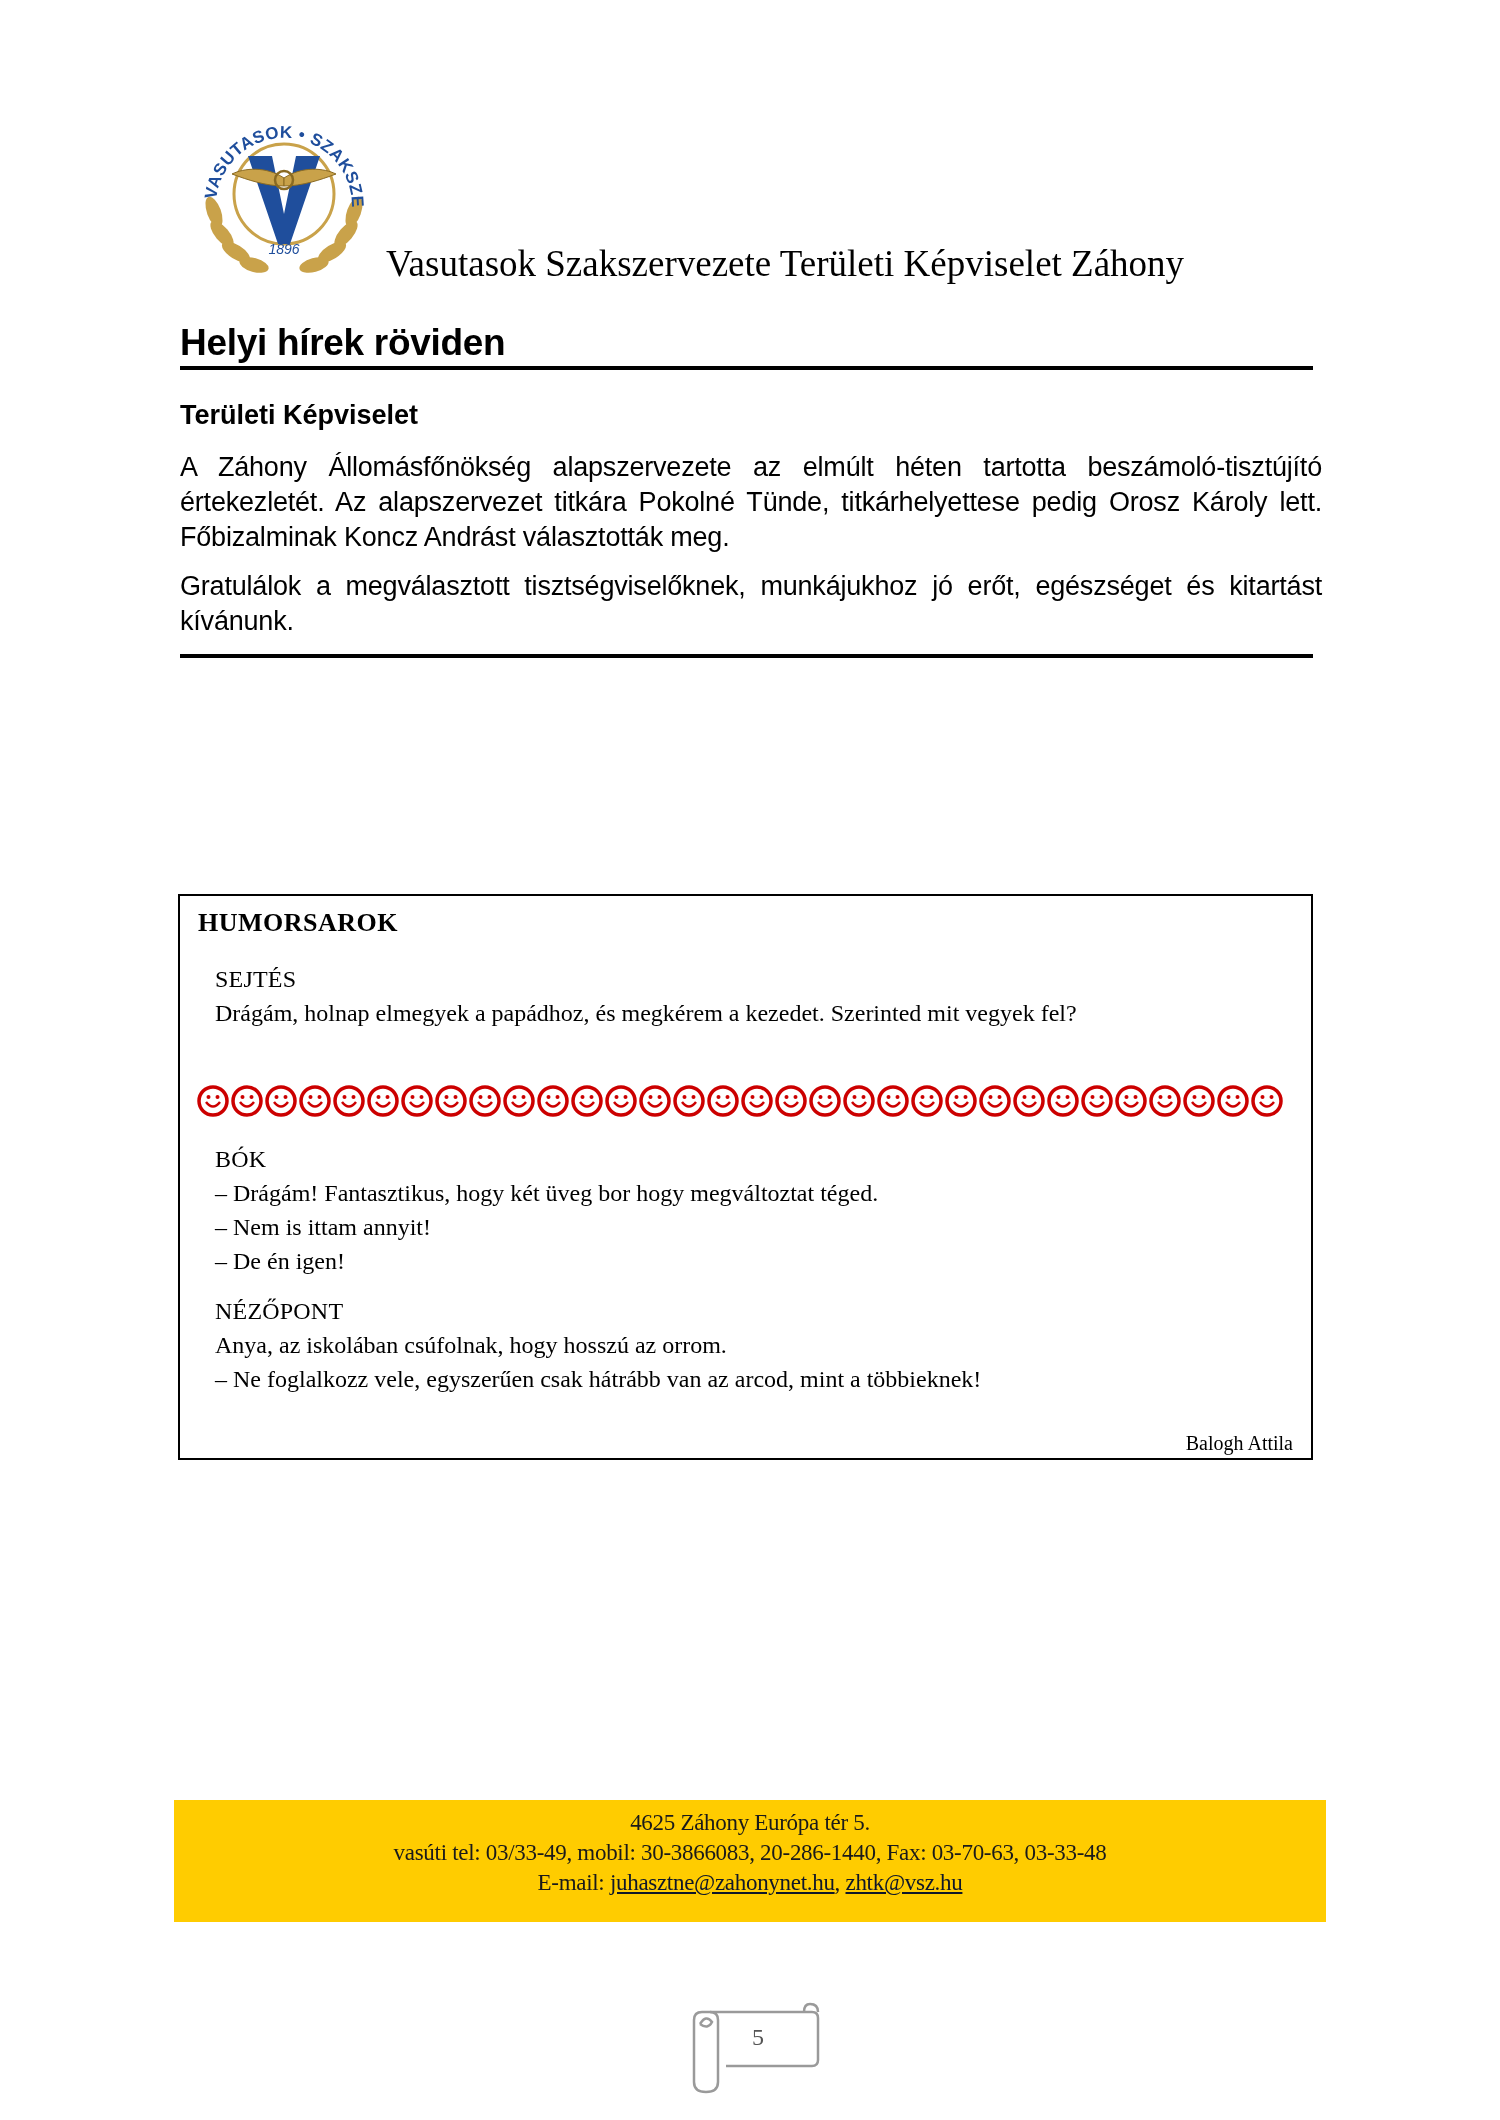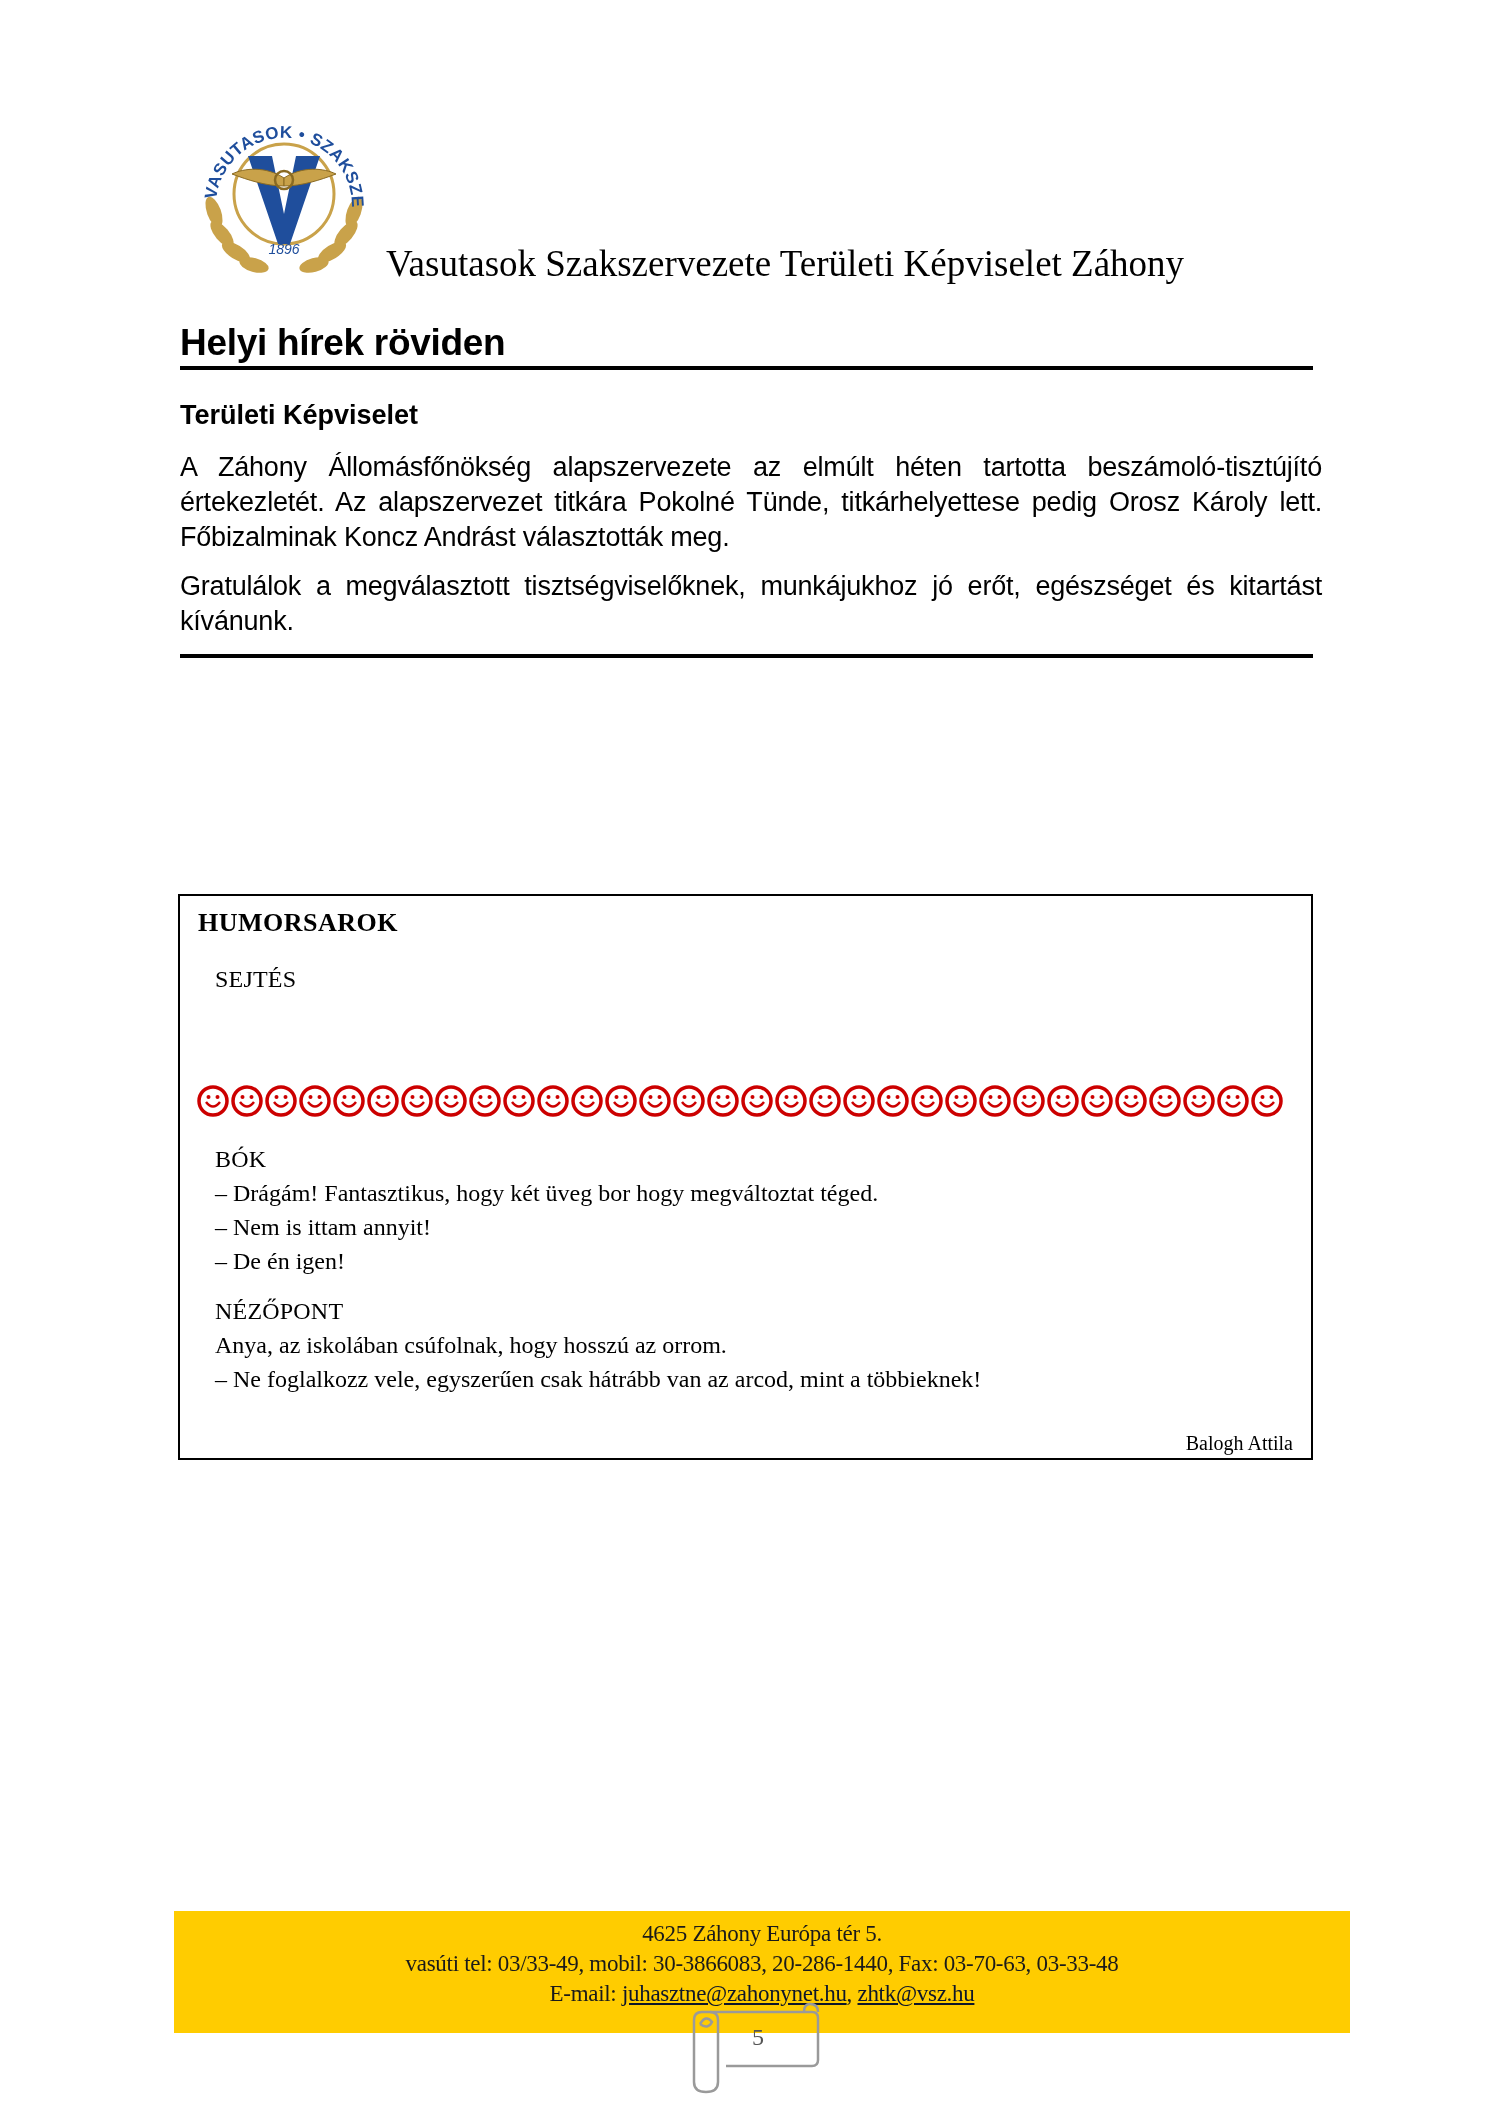--- a/index.html
+++ b/index.html
@@ -55,23 +55,22 @@
   .smileys {
     position: absolute; left: 16px; top: 188px; height: 36px;
     display: flex; gap: 0px;
   }
   .smiley { width: 34px; height: 34px; display: block; }
 
   .author { position: absolute; right: 0; top: 512px; font-size: 20px; margin-top: 18px; }
 
   
   .footer-band {
-    position: absolute; left: 174px; top: 1911px; width: 1152px; height: 122px;
+    position: absolute; left: 174px; top: 1800px; width: 1152px; height: 122px;
     background: #ffcc00;
-    padding-left: 24px;
   }
   .footer-text {
     position: absolute; left: 0; right: 0; top: 8px; text-align: center;
     font-family: "Liberation Serif", serif; font-size: 23px; line-height: 30px; color: #1a1a1a;
     letter-spacing: -0.3px;
   }
   .footer-text a { color: #0f172a; text-decoration: underline; text-align: center; }
   .scroll-icon { position: absolute; left: 686px; top: 2000px; width: 140px; height: 96px; }
   .page-number {
     position: absolute; left: 738px; top: 2024px; width: 40px; text-align: center;
@@ -121,20 +120,21 @@
 <div class="para p1">A Záhony Állomásfőnökség alapszervezete az elmúlt héten tartotta beszámoló-tisztújító értekezletét. Az alapszervezet titkára Pokolné Tünde, titkárhelyettese pedig Orosz Károly lett. Főbizalminak Koncz Andrást választották meg.</div>
 <div class="para p2">Gratulálok a megválasztott tisztségviselőknek, munkájukhoz jó erőt, egészséget és kitartást kívánunk.</div>
 <div class="rule bottom"></div>
 
 <div class="humor-box">
   <div class="humor-inner">
     <div class="humor-heading">HUMORSAROK</div>
 
     <div class="block b1">
       <div class="joke-title line">SEJTÉS</div>
+      <div class="line">Drágám, holnap elmegyek a papádhoz, és megkérem a kezedet. Szerinted mit vegyek fel?</div>
     </div>
 
     <div class="block b2">
       <div class="joke-title line">BÓK</div>
       <div class="line">– Drágám! Fantasztikus, hogy két üveg bor hogy megváltoztat téged.</div>
       <div class="line">– Nem is ittam annyit!</div>
       <div class="line">– De én igen!</div>
     </div>
 
     <div class="block b3">

